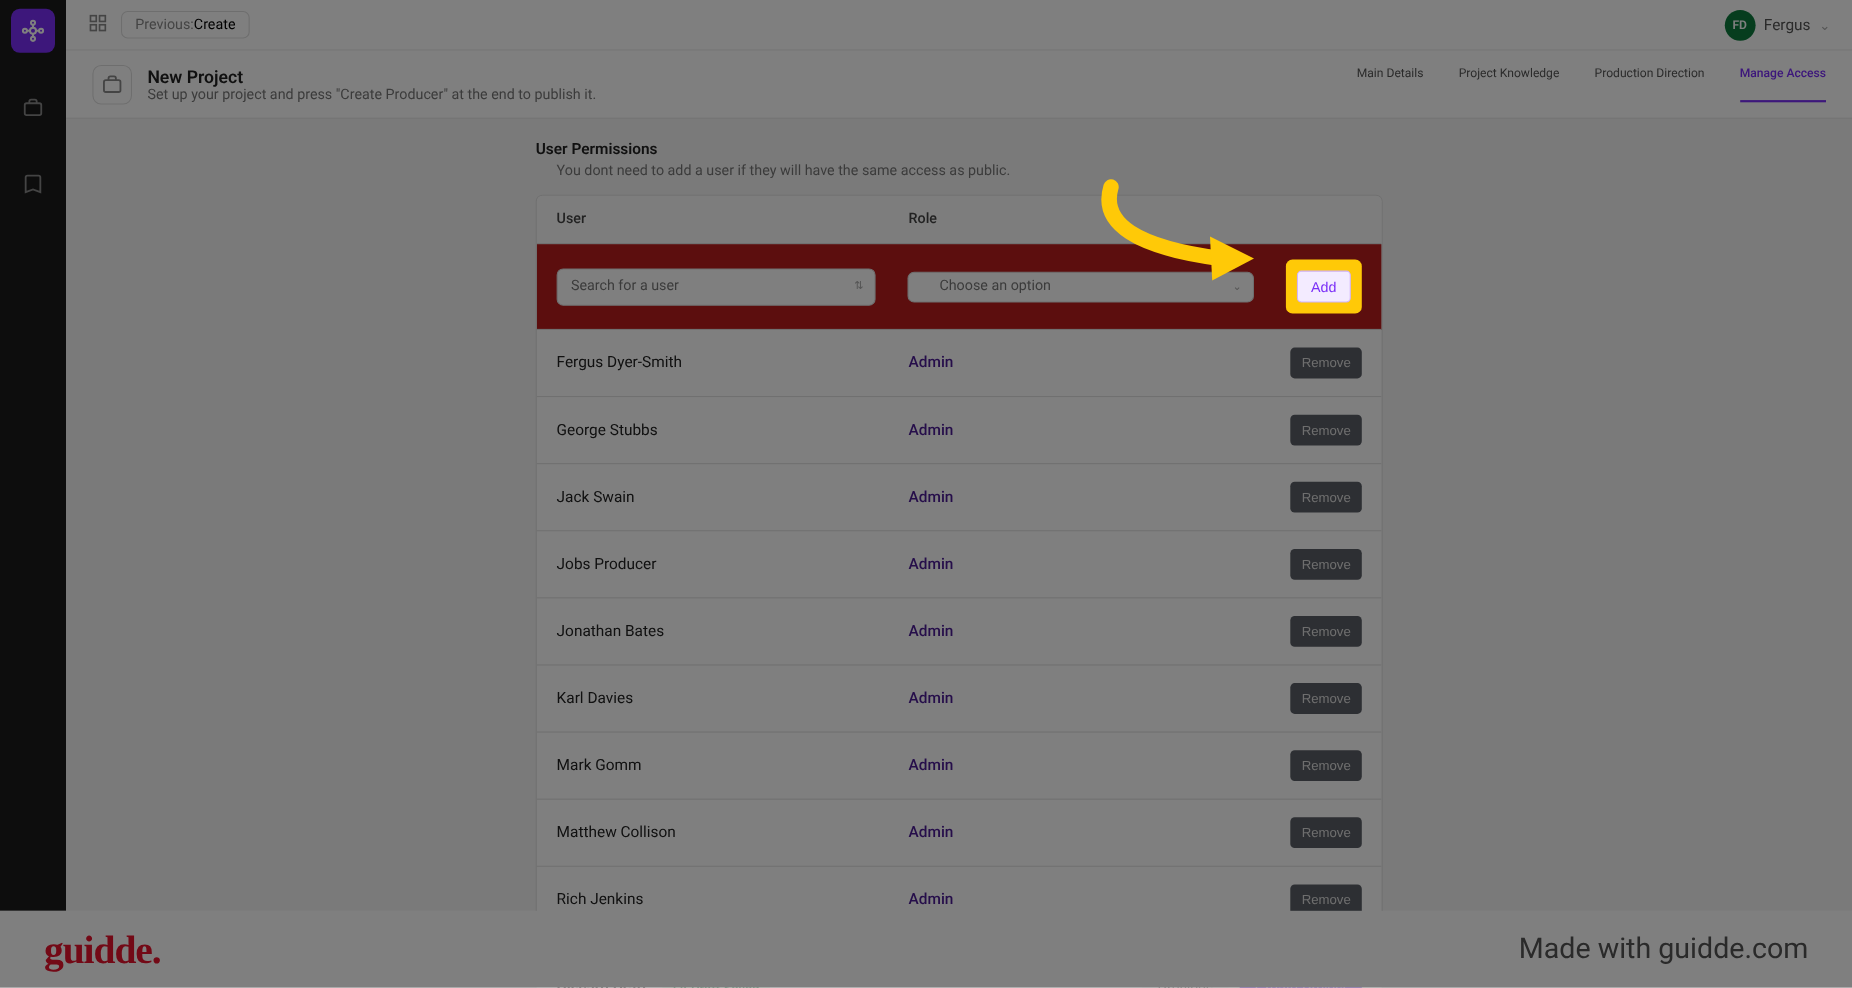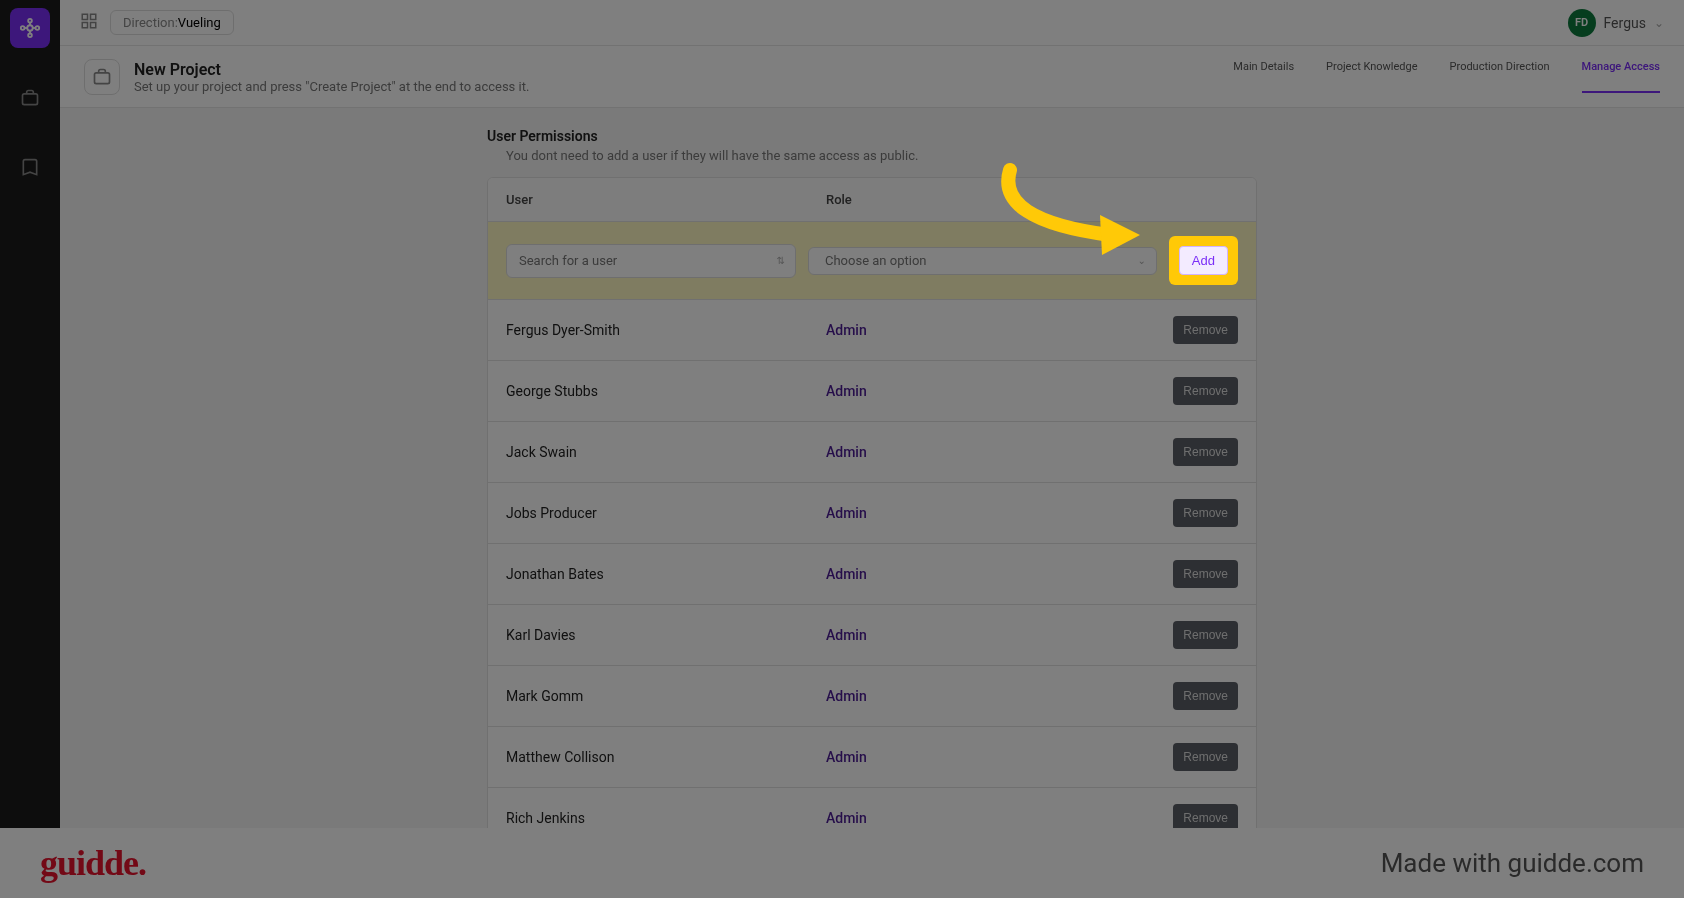--- a/index.html
+++ b/index.html
@@ -41,24 +41,24 @@
 .panel { width: 770px; }
 .section-title { font-size: 14px; font-weight: 600; color: #222; margin-bottom: 4px; }
 .section-desc { font-size: 13px; color: #777; margin-bottom: 14px; margin-left: 19px; }
 
 .table-wrap { border: 1px solid #e0e0e0; border-radius: 6px; overflow: hidden; background: #fff; }
 .thead { display: flex; background: #fafafa; padding: 14px 18px; border-bottom: 1px solid #e0e0e0; font-size: 13px; color: #444; font-weight: 500; }
 .col-user { flex: 0 0 320px; }
 .col-role { flex: 1; }
 .col-act { flex: 0 0 90px; }
 
-.filter-row { display: flex; align-items: center; gap: 12px; padding: 14px 18px; border-bottom: 1px solid #e0e0e0; background: #fef9c3; }
+.filter-row { display: flex; align-items: center; gap: 29px; padding: 14px 18px; border-bottom: 1px solid #e0e0e0; background: #b91c1c; }
 .search-box { flex: 0 0 290px; height: 34px; border: 1px solid #ddd; border-radius: 6px; padding: 0 28px 0 12px; font-size: 13px; color: #777; background: #fff; position: relative; display: flex; align-items: center; }
 .search-box .up-down { position: absolute; right: 10px; color: #aaa; font-size: 10px; line-height: 1; }
-.select-box { flex: 1; height: 28px; border: 1px solid #ddd; border-radius: 6px; padding: 0 28px 0 16px; font-size: 13px; color: #777; background: #fff; position: relative; display: flex; align-items: center; }
+.select-box { flex: 1; height: 28px; border: 1px solid #ddd; border-radius: 6px; padding: 0 28px 0 28px; font-size: 13px; color: #777; background: #fff; position: relative; display: flex; align-items: center; }
 .select-box .caret { position: absolute; right: 10px; color: #aaa; font-size: 10px; }
 
 .add-btn-wrap { flex: 0 0 auto; position: relative; z-index: 100; }
 .add-highlight { position: relative; background: #ffc907; padding: 10px; border-radius: 6px; }
 .add-btn { background: #f3ebff; border: 1px solid #d0b3ff; color: #7b2ff7; font-size: 13px; font-weight: 500; padding: 6px 12px; border-radius: 4px; cursor: pointer; }
 
 .trow { display: flex; align-items: center; padding: 16px 18px; border-bottom: 1px solid #e0e0e0; font-size: 14px; }
 .trow:last-child { border-bottom: none; }
 .trow .uname { flex: 0 0 320px; color: #222; }
 .trow .urole { flex: 1; color: #4c1d95; font-weight: 500; }
@@ -121,41 +121,41 @@
     <div class="topbar-left">
       <span class="apps-icon">
         <svg width="18" height="18" viewBox="0 0 24 24" fill="none" stroke="currentColor" stroke-width="2">
             <rect x="3" y="3" width="7" height="7"></rect>
             <rect x="14" y="3" width="7" height="7"></rect>
             <rect x="3" y="14" width="7" height="7"></rect>
             <rect x="14" y="14" width="7" height="7"></rect>
           </svg>
       </span>
       <span class="workspace-pill">
-        <span class="lbl">Direction:</span><span>Vueling</span>
+        <span class="lbl">Previous:</span><span>Create</span>
       </span>
     </div>
     <div class="topbar-right">
       <span class="avatar">FD</span>
       <span class="username">Fergus</span>
       <span class="chev">⌄</span>
     </div>
   </div>
 
   <div class="project-header">
     <div class="project-header-left">
       <div class="project-icon">
         <svg width="20" height="20" viewBox="0 0 24 24" fill="none" stroke="currentColor" stroke-width="2">
             <rect x="3" y="7" width="18" height="13" rx="2"></rect>
             <path d="M8 7V5a2 2 0 0 1 2-2h4a2 2 0 0 1 2 2v2"></path>
           </svg>
       </div>
       <div>
         <div class="project-title">New Project</div>
-        <div class="project-sub">Set up your project and press "Create Project" at the end to access it.</div>
+        <div class="project-sub">Set up your project and press "Create Producer" at the end to publish it.</div>
       </div>
     </div>
     <div class="tabs" id="tabs">
         <div class="tab">Main Details</div>
         <div class="tab">Project Knowledge</div>
         <div class="tab">Production Direction</div>
         <div class="tab active">Manage Access</div>
       </div>
   </div>
 

